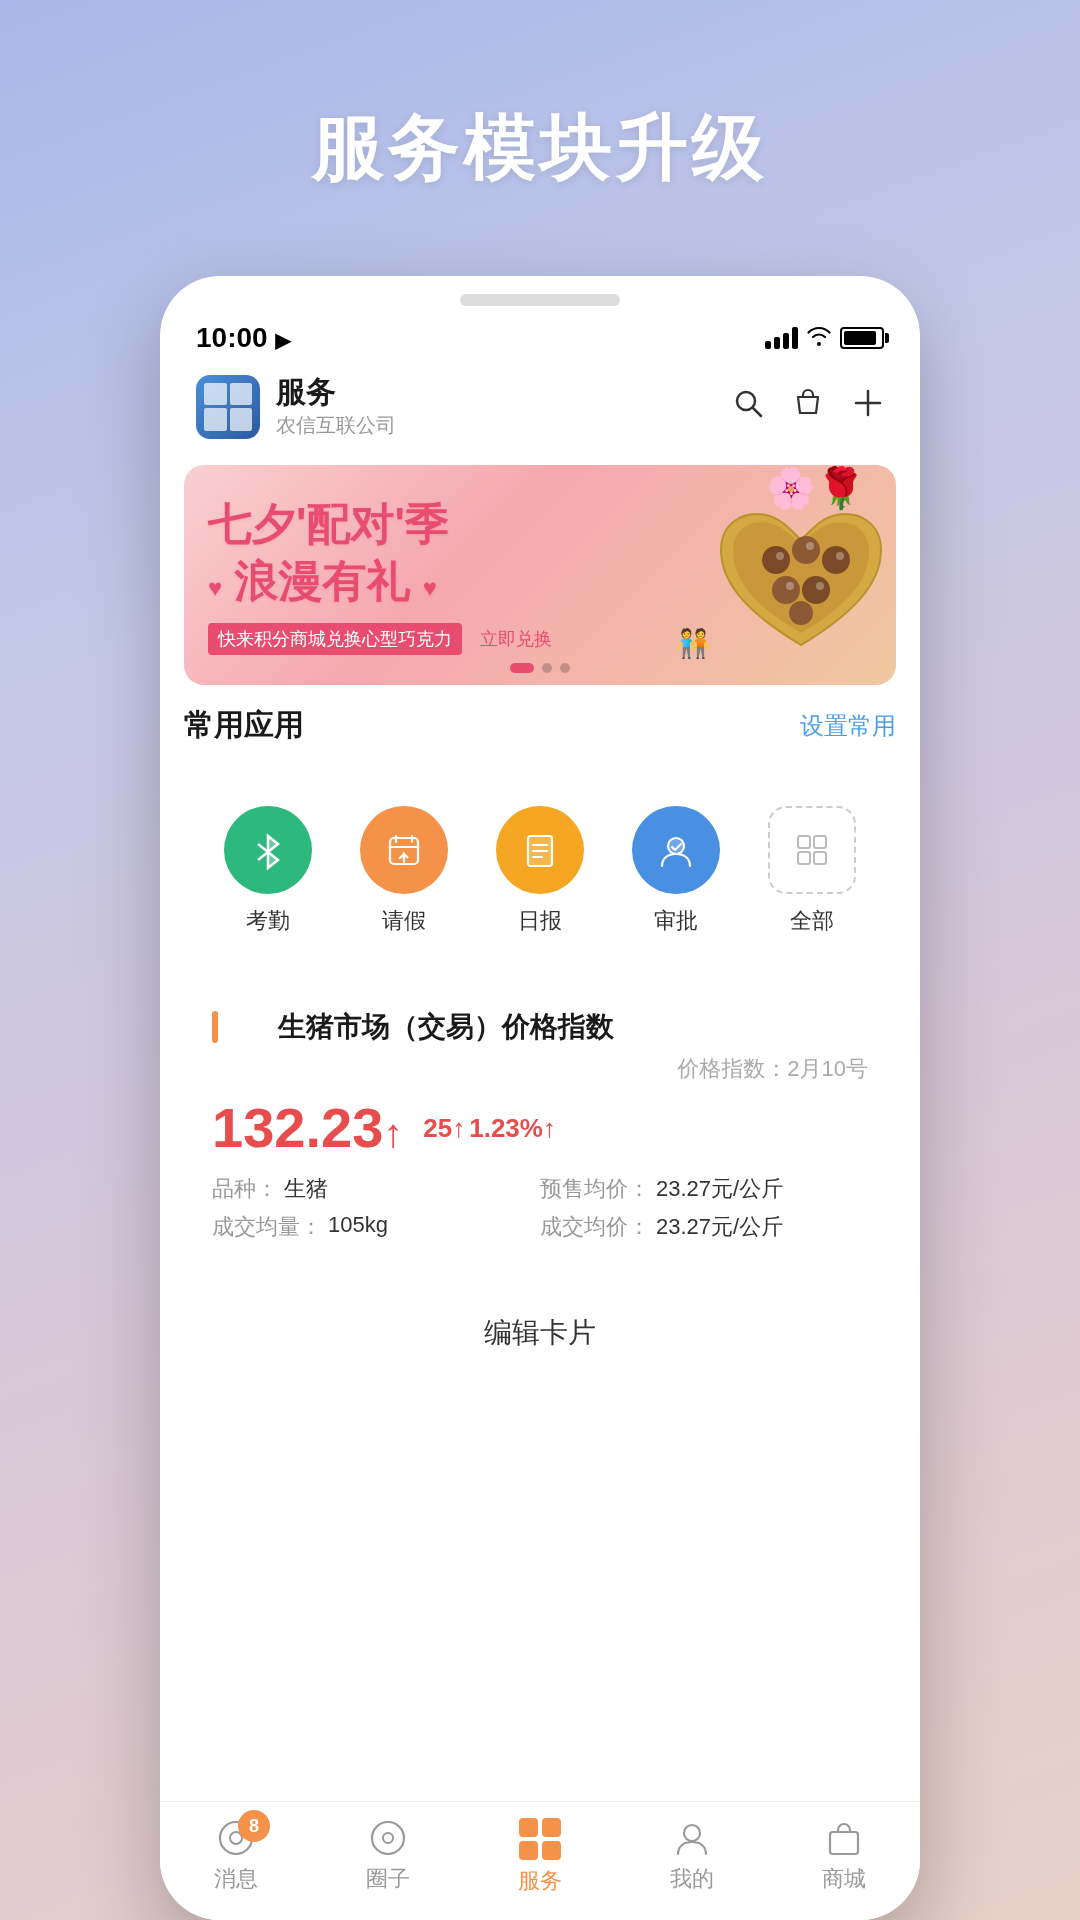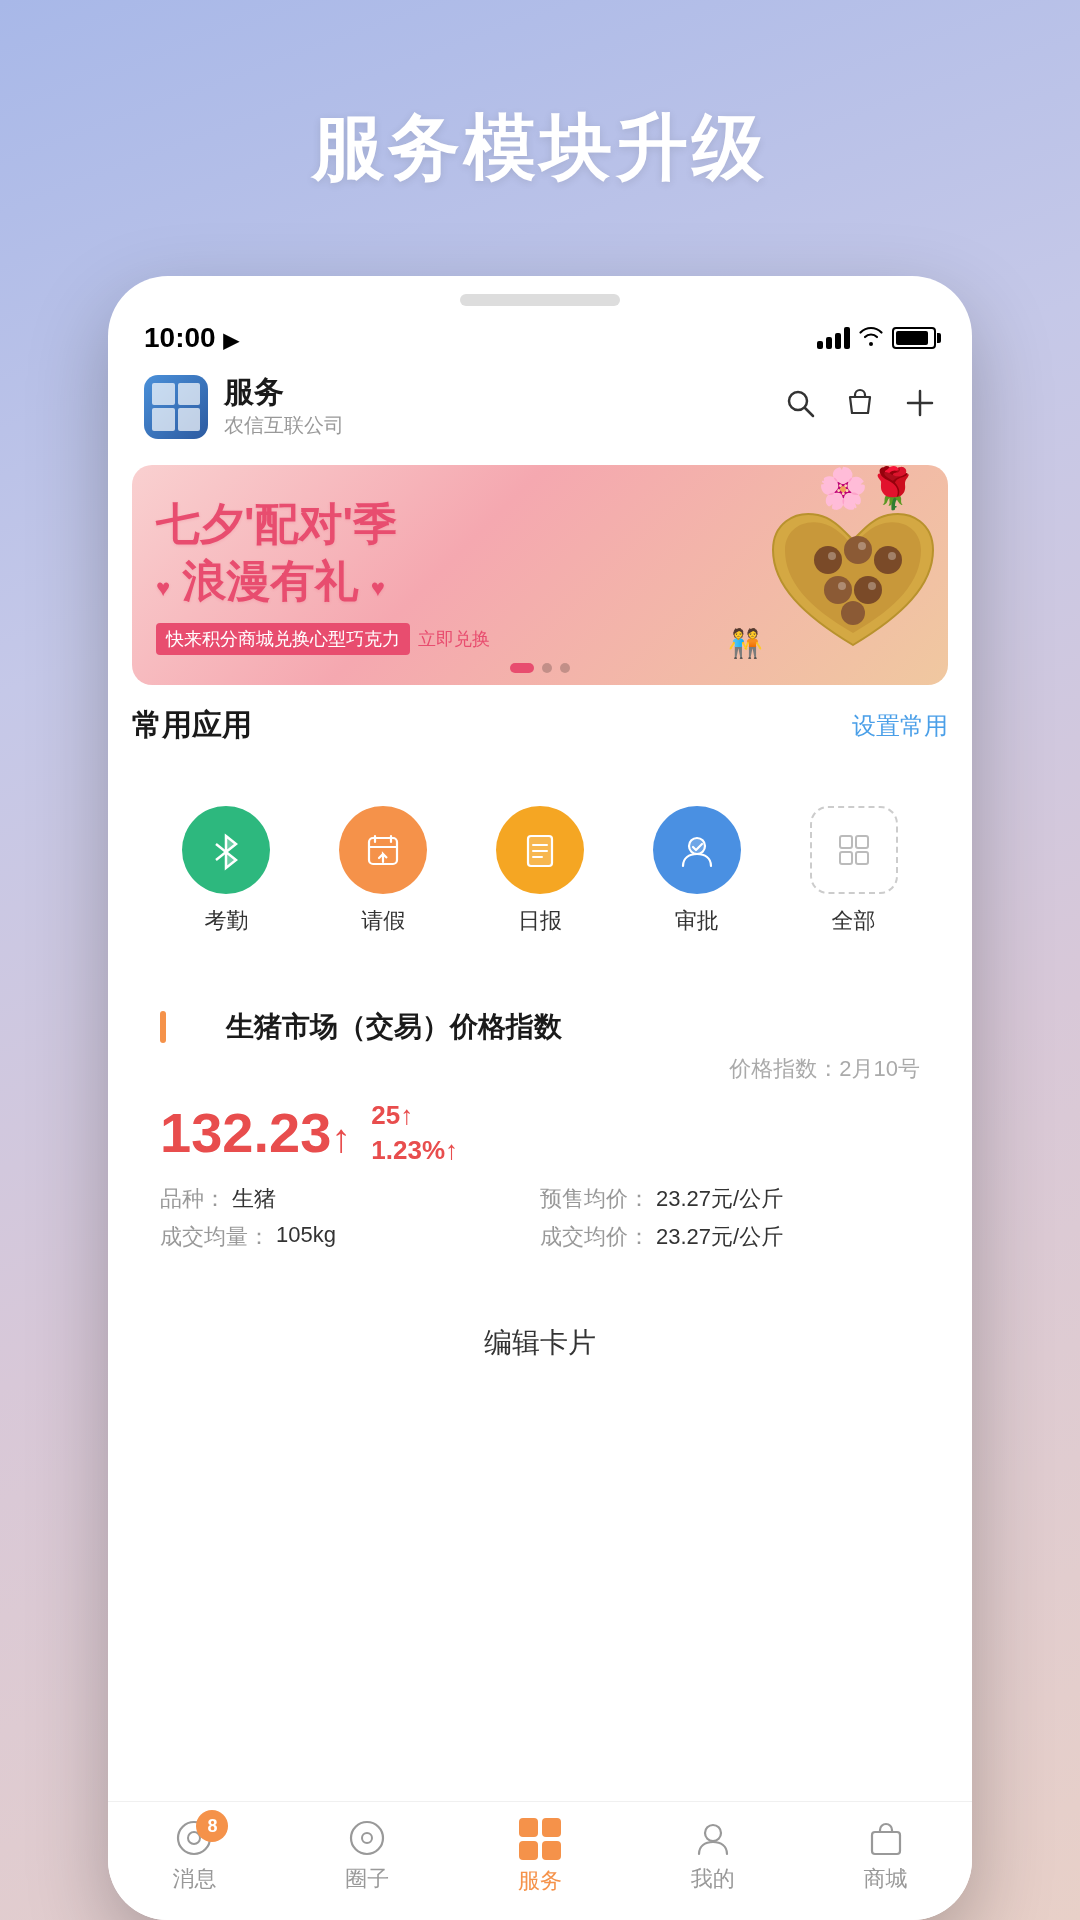--- a/index.html
+++ b/index.html
@@ -30,21 +30,21 @@
     }
     .page-subtitle {
       font-size: 36px;
       font-weight: 400;
       opacity: 0.95;
       letter-spacing: 2px;
     }
 
     
     .phone-frame {
-      width: 864px;
+      width: 760px;
       background: white;
       border-radius: 60px;
       box-shadow: 0 30px 80px rgba(0,0,0,0.25);
       overflow: hidden;
       position: relative;
       flex: 1;
       display: flex;
       flex-direction: column;
     }
     .phone-notch {
@@ -193,21 +193,21 @@
       text-shadow: 0 1px 3px rgba(232,77,111,0.2);
     }
     .banner-hearts {
       color: #e84d6f;
       font-size: 24px;
     }
     .banner-subtitle-row {
       display: flex;
       align-items: center;
       margin-top: 8px;
-      gap: 8px;
+      gap: 18px;
     }
     .banner-tag {
       background: #e84d6f;
       color: white;
       font-size: 18px;
       padding: 4px 10px;
       border-radius: 4px;
       white-space: nowrap;
     }
     .banner-tag-text {
@@ -358,21 +358,21 @@
       margin-bottom: 18px;
     }
     .price-main-value {
       font-size: 56px;
       font-weight: 700;
       color: #e84d4d;
       line-height: 1;
     }
     .price-change-group {
       display: flex;
-      flex-direction: column;
+      flex-direction: row;
       gap: 4px;
     }
     .price-change {
       font-size: 26px;
       color: #e84d4d;
       font-weight: 600;
     }
     .price-details {
       display: grid;
       grid-template-columns: 1fr 1fr;

